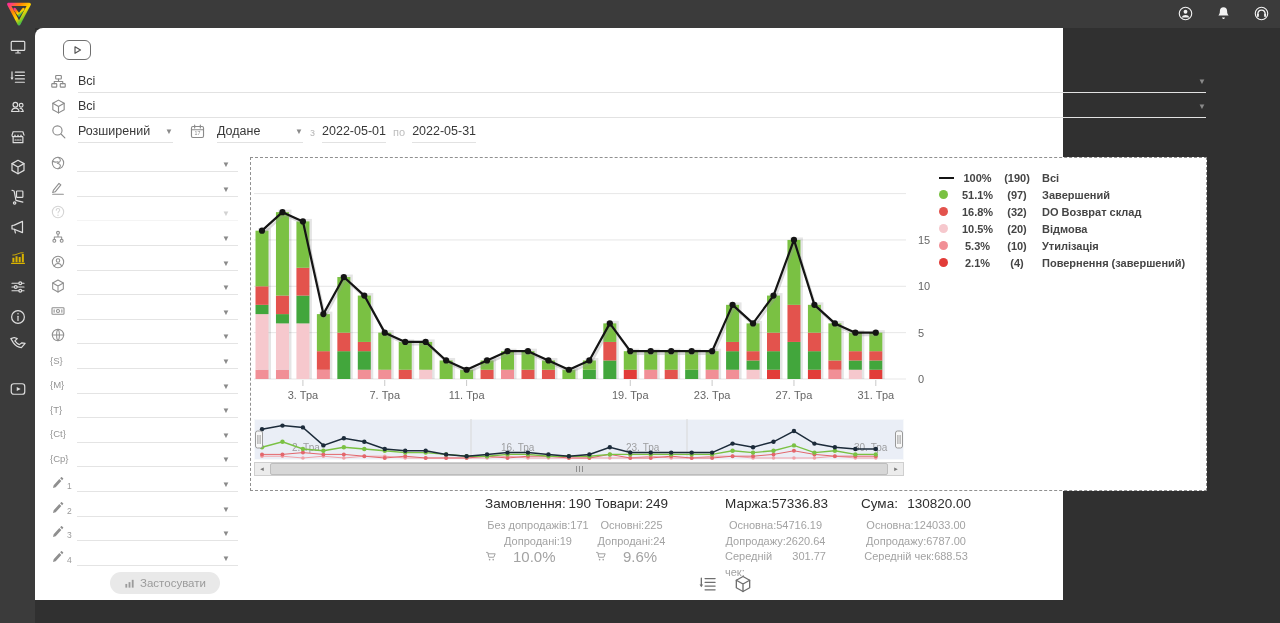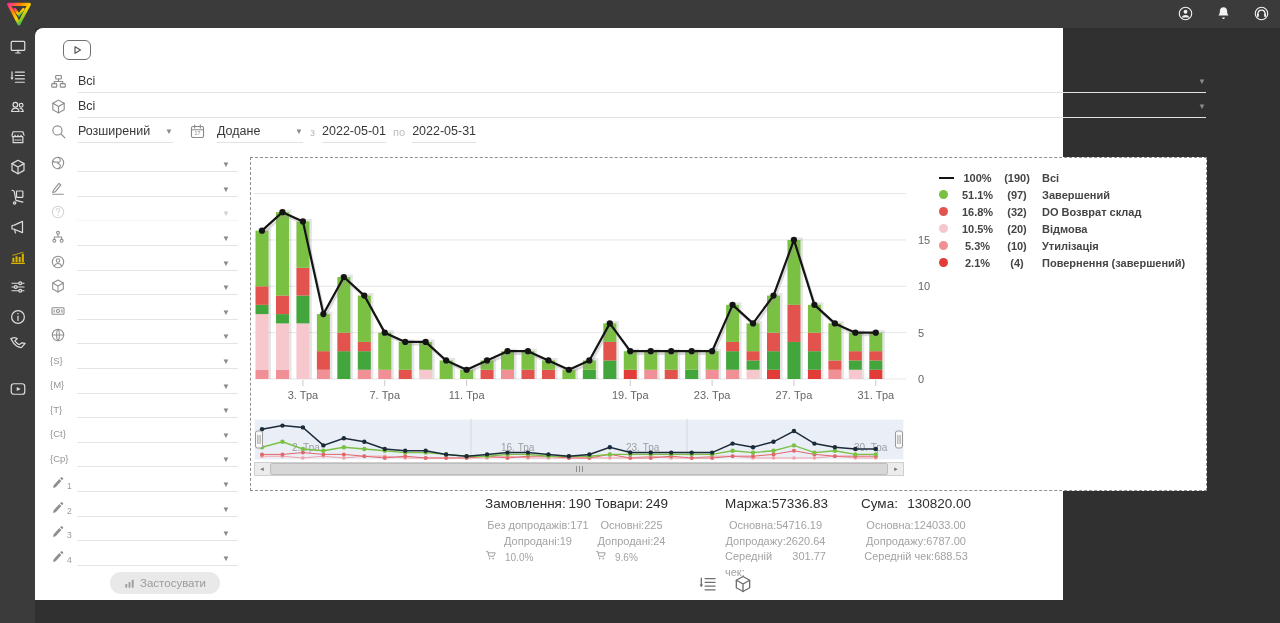--- a/index.html
+++ b/index.html
@@ -54,21 +54,21 @@
   .lg-mark{width:18px;display:flex;justify-content:flex-start;align-items:center;flex:none}
   .lg-line{width:15px;height:2px}
   .lg-dot{width:9px;height:9px;border-radius:50%}
   .lg-pct{width:41px;text-align:center;flex:none}
   .lg-cnt{width:38px;text-align:center;flex:none}
   .lg-lab{margin-left:6px;white-space:nowrap}
   
   .stat-col{position:absolute;top:468px;color:#a3a3a3}
   .stat-title{font-size:13.5px;color:#2e2e2e;display:flex;justify-content:space-between;margin-bottom:7px}
   .stat-row{font-size:11px;display:flex;justify-content:center;line-height:15.5px}
-  .cart-row{font-size:10px;display:flex;align-items:center;gap:8px;line-height:15.5px}
+  .cart-row{font-size:15px;display:flex;align-items:center;gap:16px;line-height:15.5px}
   .cart-row svg{width:12px;height:12px;color:#a3a3a3}
   .toggle-ic{position:absolute;width:20px;height:20px;color:#6f6f6f;cursor:pointer}
   .toggle-ic svg{width:20px;height:20px}
 </style>
 </head>
 <body>
 
 <div class="topbar">
   <svg class="logo" viewBox="0 0 24 24">
     <defs>

